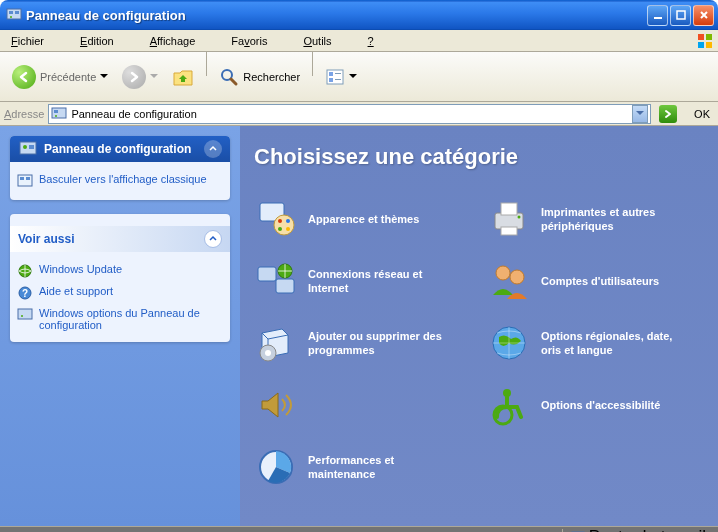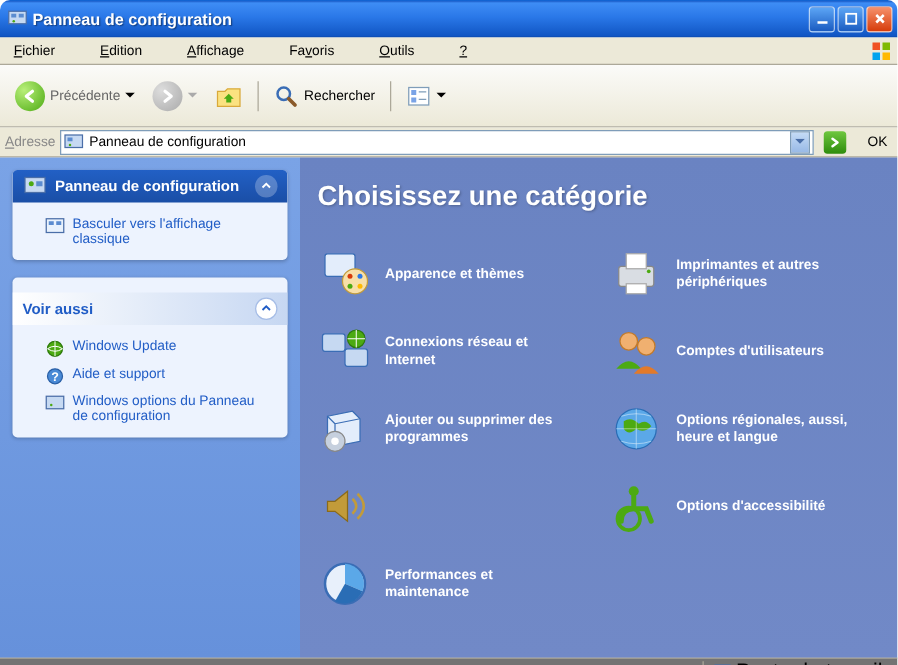--- a/index.html
+++ b/index.html
@@ -13,21 +13,21 @@
 .winbtn { width: 21px; height: 21px; border-radius: 3px; border: 1px solid rgba(255,255,255,.6); display: flex; align-items: center; justify-content: center; cursor: pointer; }
 .winbtn.min, .winbtn.max { background: linear-gradient(to bottom, #5da6f6, #1a5bc0); }
 .winbtn.close { background: linear-gradient(to bottom, #f6906a, #d63c0b); }
 
 
 .menubar { height: 22px; background: #ece9d8; border-bottom: 1px solid #aca899; display: flex; align-items: center; padding: 0 4px; font-size: 11px; position: relative; gap: 22px; }
 .menubar .item { padding: 2px 7px; cursor: pointer; }
 .menubar .flag { position: absolute; right: 4px; width: 18px; height: 18px; }
 
 
-.toolbar { height: 50px; background: linear-gradient(to bottom, #fbfbf9, #ece9d8); border-bottom: 1px solid #aca899; display: flex; align-items: center; padding: 0 6px; gap: 2px; }
+.toolbar { height: 50px; background: linear-gradient(to bottom, #fbfbf9, #ece9d8); border-bottom: 1px solid #aca899; display: flex; padding: 0 6px; gap: 2px; }
 .tbtn { display: flex; align-items: center; gap: 4px; padding: 3px 6px; border-radius: 3px; cursor: pointer; color: #666; }
 .tbtn.enabled { color: #000; }
 .sep { width: 1px; height: 24px; background: #aca899; margin: 0 4px; }
 .navicon { width: 24px; height: 24px; border-radius: 50%; display: flex; align-items: center; justify-content: center; }
 .navback { background: radial-gradient(circle at 30% 30%, #b8ef7a, #4caa12); }
 .navfwd { background: radial-gradient(circle at 30% 30%, #ddd, #aaa); }
 .upicon { width: 22px; height: 20px; }
 .searchicon, .foldersicon, .viewsicon { width: 20px; height: 20px; }
 
 
@@ -42,21 +42,21 @@
 
 .main { display: flex; height: 400px; }
 .sidepanel { width: 240px; background: linear-gradient(to bottom, #7aa3e6 0%, #6691db 100%); padding: 10px; }
 .taskbox { background: #edf3fe; border-radius: 4px; margin-bottom: 14px; overflow: hidden; box-shadow: 0 1px 3px rgba(0,0,0,.2); }
 .taskhead { height: 26px; display: flex; align-items: center; padding: 0 8px; gap: 6px; font-weight: bold; cursor: pointer; }
 .taskhead.primary { background: linear-gradient(to bottom, #2260c5, #1a4ea6); color: #fff; font-size: 12px; }
 .taskhead.secondary { background: linear-gradient(to right, #fff, #c6d7f2); color: #215dc6; font-size: 12px; margin-top: 12px; }
 .collapse-btn { width: 18px; height: 18px; border-radius: 50%; display: flex; align-items: center; justify-content: center; margin-left: auto; }
 .taskhead.primary .collapse-btn { background: rgba(255,255,255,.25); }
 .taskhead.secondary .collapse-btn { background: #fff; border: 1px solid #a6bde6; }
-.taskbody { padding: 8px 26px; }
+.taskbody { padding: 8px 7px; }
 .tasklink { display: flex; align-items: flex-start; gap: 6px; padding: 3px 0; color: #215dc6; cursor: pointer; font-size: 11px; }
 .tasklink .ticon { width: 16px; height: 16px; flex-shrink: 0; display: flex; align-items: center; justify-content: center; font-size: 12px; }
 
 .content { flex: 1; background: linear-gradient(to bottom, #6a83c2 0%, #7189c7 100%); padding: 18px 14px; color: #fff; }
 .content h1 { font-size: 22px; font-weight: bold; margin-bottom: 20px; font-family: Arial; text-shadow: 1px 1px 2px rgba(0,0,0,.25); }
 .catgrid { display: grid; grid-template-columns: 1fr 1fr; gap: 4px 16px; }
 .cat { display: flex; align-items: center; gap: 10px; cursor: pointer; padding: 4px 0; min-height: 58px; }
 .cat .caticon { width: 44px; height: 44px; flex-shrink: 0; display: flex; align-items: center; justify-content: center; }
 .cat .catlbl { font-weight: bold; font-size: 11px; line-height: 1.3; max-width: 150px; }
 
@@ -319,21 +319,21 @@
         <span class="catlbl">Ajouter ou supprimer des programmes</span>
       </div>
       <div class="cat">
         <div class="caticon">
             <svg viewBox="0 0 44 44" width="44" height="44">
               <circle cx="22" cy="22" r="16" fill="#5ba8e8" stroke="#2a6db5"></circle>
               <path d="M12 16 Q18 12 24 18 Q30 14 34 20 Q28 26 22 22 Q16 28 12 22 Z" fill="#4caa12"></path>
               <path d="M6 22 H38 M22 6 V38 M10 12 Q22 8 34 12 M10 32 Q22 36 34 32" fill="none" stroke="#fff" stroke-width="0.6" opacity="0.6"></path>
             </svg>
           </div>
-        <span class="catlbl">Options régionales, aussi, heure et langue</span>
+        <span class="catlbl">Options régionales, date, oris et langue</span>
       </div>
       <div class="cat">
         <div class="caticon">
             <svg viewBox="0 0 44 44" width="44" height="44">
               <path d="M8 18 L14 18 L24 10 L24 34 L14 26 L8 26 Z" fill="#c29b3a" stroke="#8a6a1a"></path>
               <path d="M28 16 Q34 22 28 28 M32 12 Q42 22 32 32" fill="none" stroke="#c29b3a" stroke-width="2"></path>
             </svg>
           </div>
       </div>
       <div class="cat">

